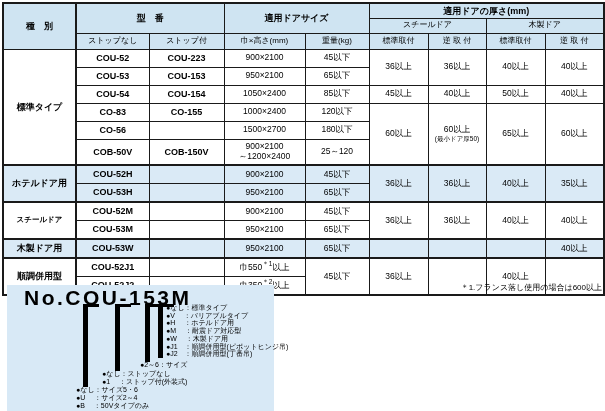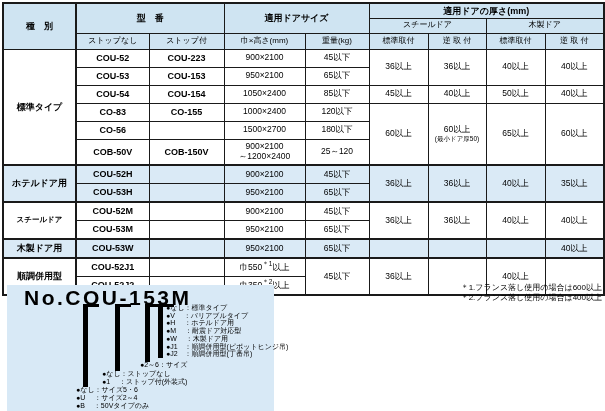--- a/index.html
+++ b/index.html
@@ -221,21 +221,20 @@
       <tr>
         <td class="model">COU-52J2</td>
         <td class="diag"></td>
         <td><span>巾350</span><sup class="fn">＊2</sup><span>以上</span></td>
       </tr>
     </tbody>
   </table>
 
   <div class="footnotes">
     <div>＊1.フランス落し使用の場合は600以上</div>
-    <div>＊2.フランス落し使用の場合は400以上</div>
   </div>
 
   <div class="legend">
     <div class="legend-title">No.COU-153M</div>
 
     <div class="lbar" style="left:76px;top:19px;height:80px;"></div>
     <div class="lbar" style="left:108px;top:19px;height:64px;"></div>
     <div class="lbar" style="left:138px;top:19px;height:55px;"></div>
     <div class="lbar" style="left:151px;top:19px;height:51px;"></div>
 

